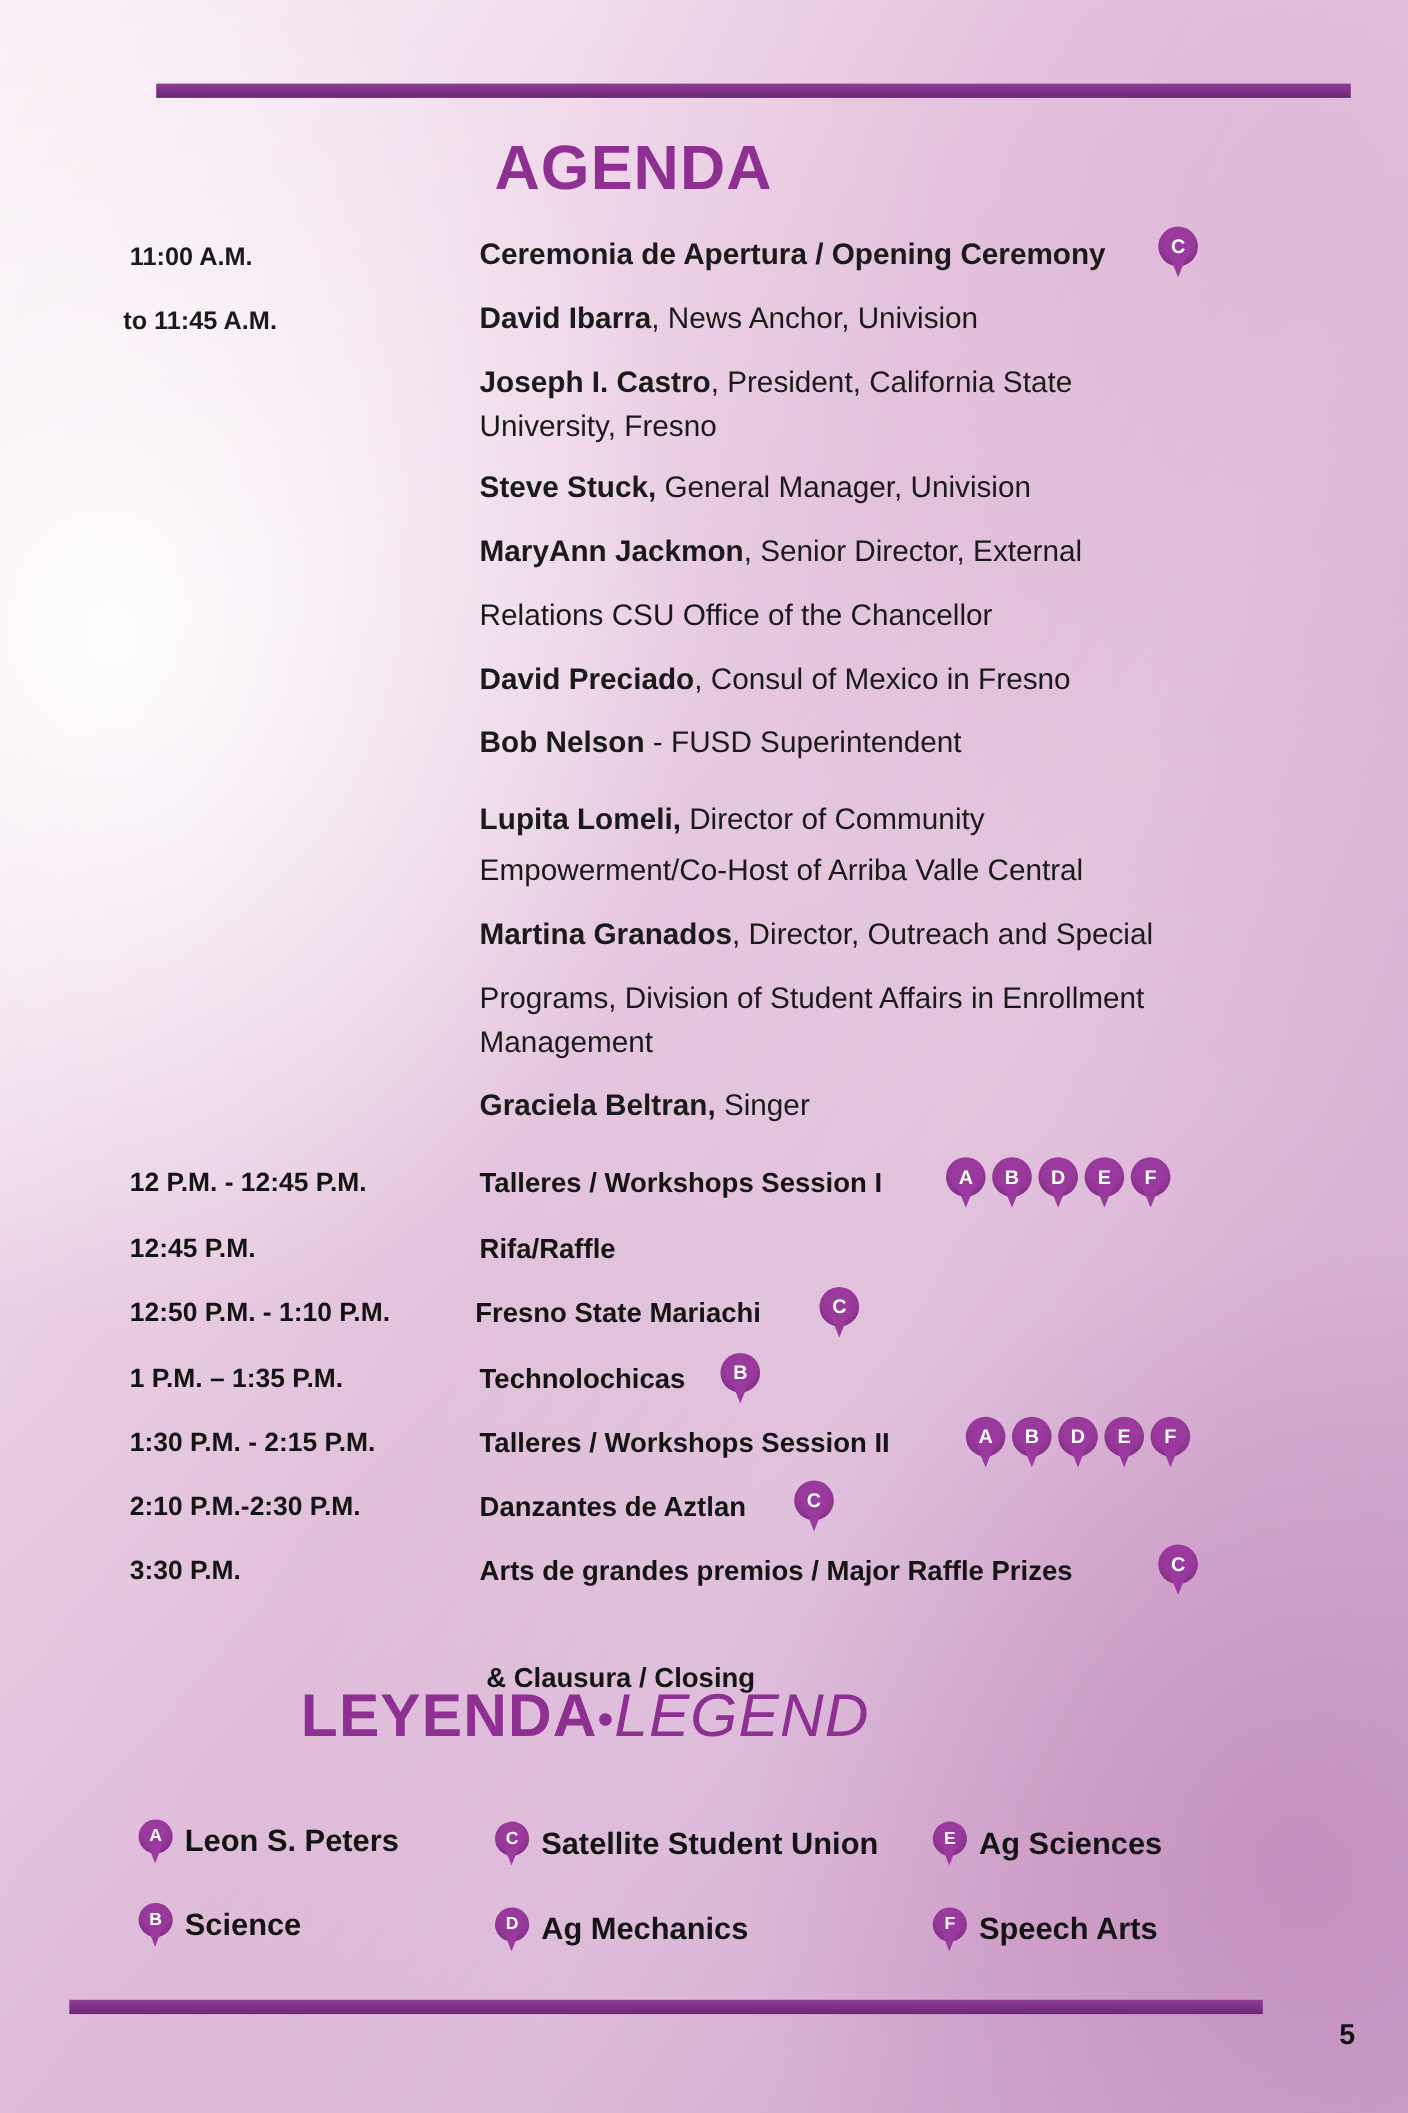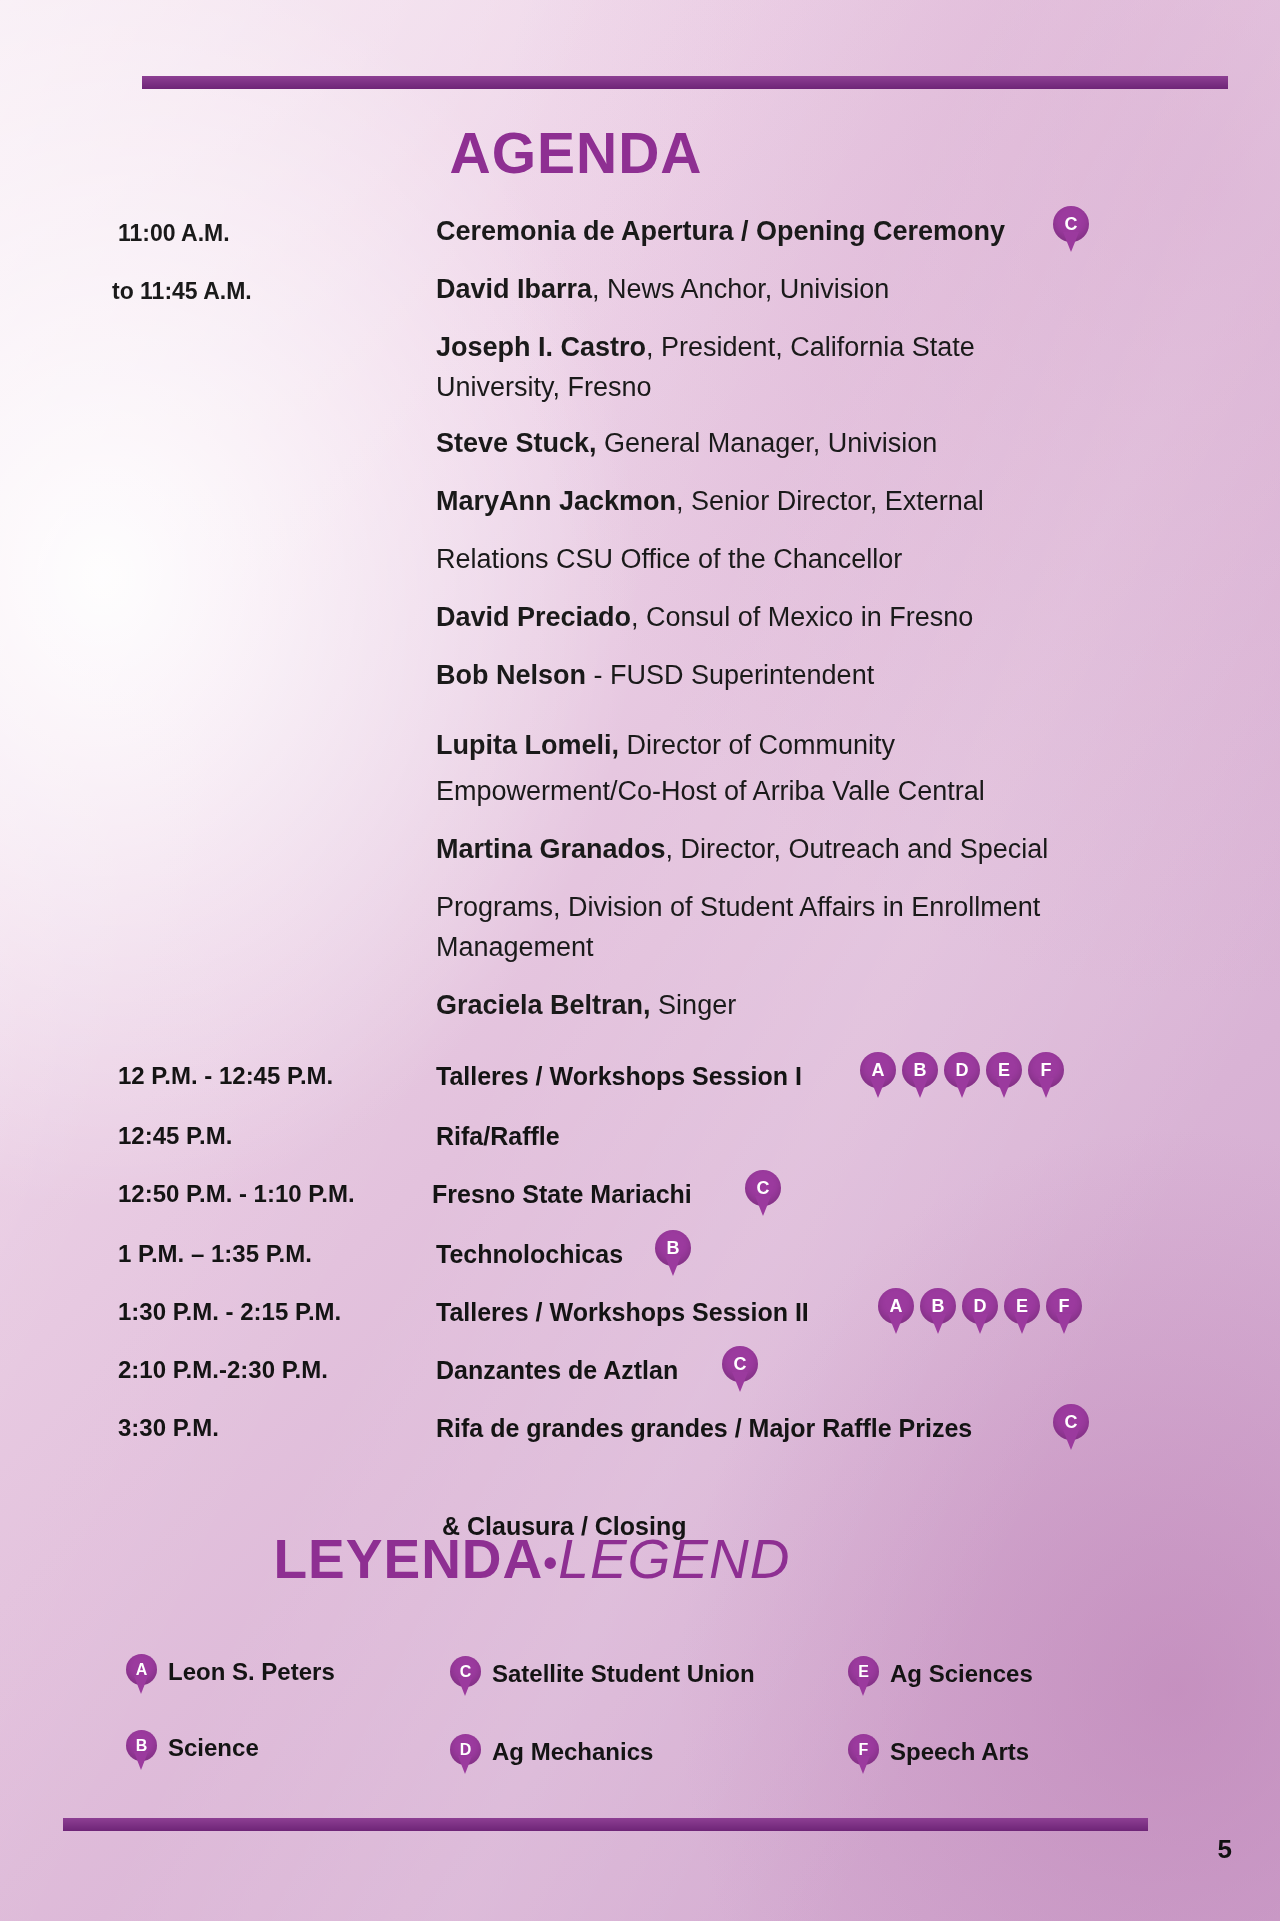--- a/index.html
+++ b/index.html
@@ -190,21 +190,21 @@
     top: 1648px;
     width: 1280px;
     height: 160px;
   }
   .legend-item {
     position: absolute;
     display: flex;
     align-items: flex-start;
   }
   .legend-item .lg-label {
-    font-size: 24px;
+    font-size: 28px;
     font-weight: bold;
     color: #141414;
     white-space: nowrap;
     margin-left: 11px;
     margin-top: 4px;
   }
 
   #page-number {
     position: absolute;
     right: 48px;
@@ -349,21 +349,21 @@
       <span class="pin">
           <span class="head"></span>
           <span class="tail"></span>
           <span class="ltr">C</span>
         </span>
     </div>
   </div>
 
   <div class="agenda-row" style="top:1414px;">
     <div class="r-time">3:30 P.M.</div>
-    <div class="r-label">Rifa de grandes grandes / Major Raffle Prizes</div>
+    <div class="r-label">Arts de grandes premios / Major Raffle Prizes</div>
     <div class="r-pins" style="left:1053px;">
       <span class="pin">
           <span class="head"></span>
           <span class="tail"></span>
           <span class="ltr">C</span>
         </span>
     </div>
   </div>
 
   <div class="agenda-row" style="top:1512px;">

